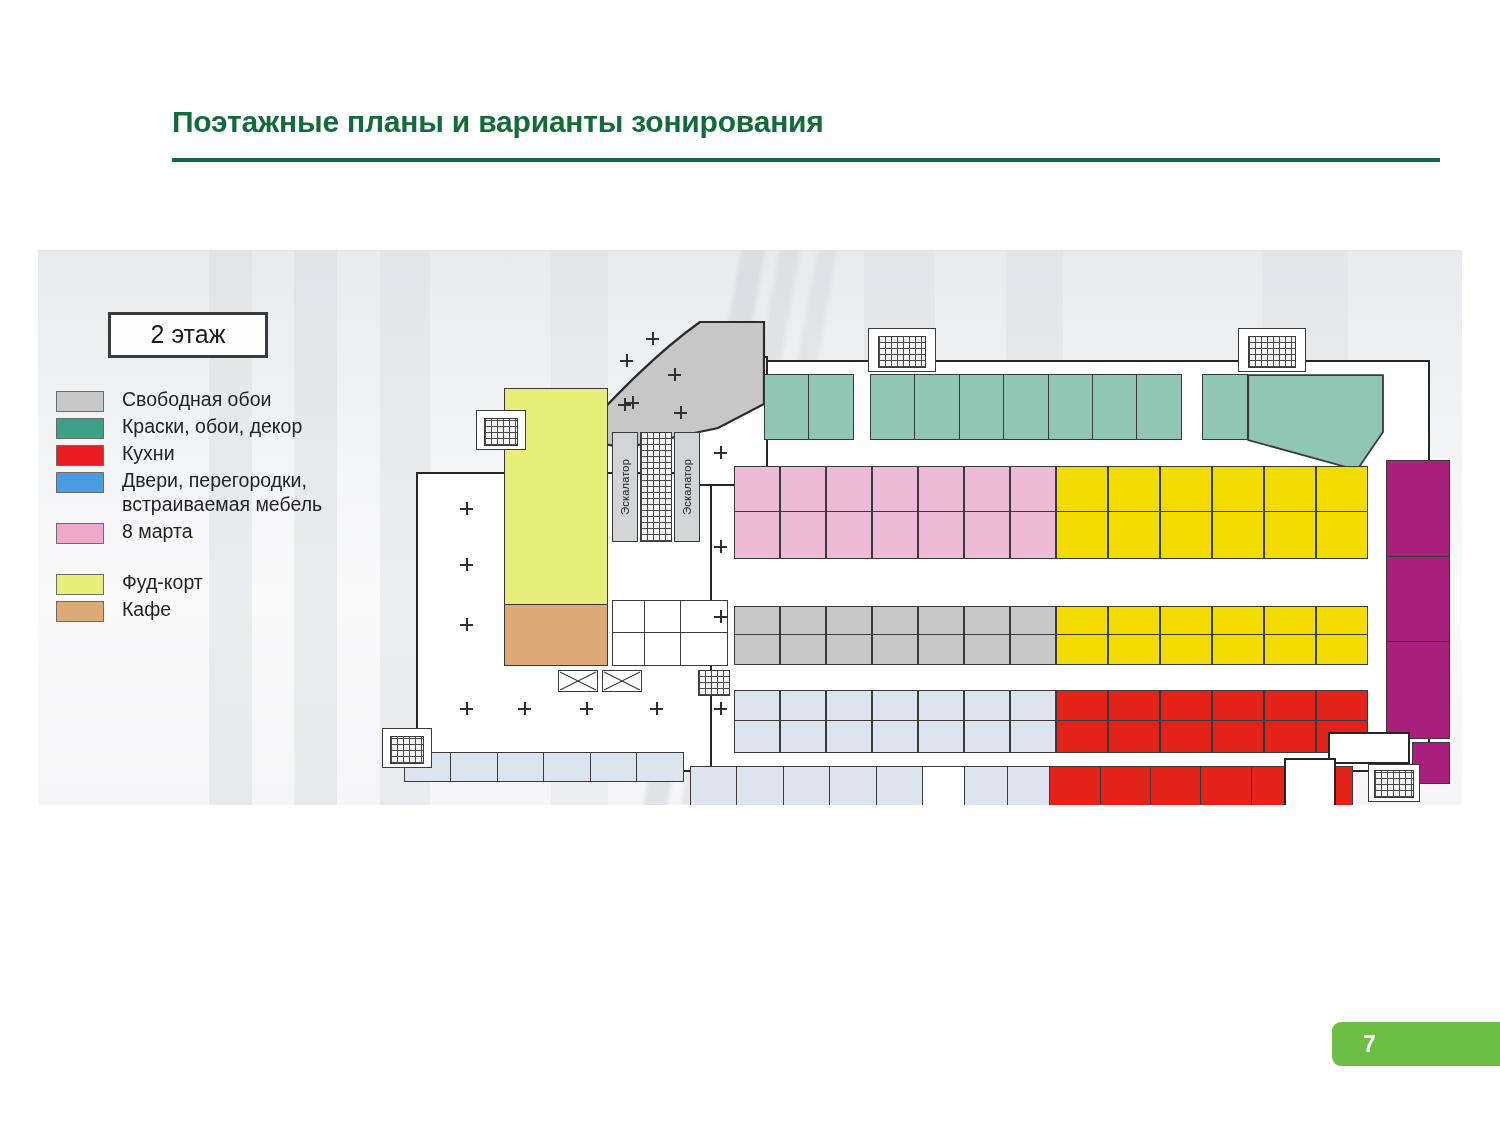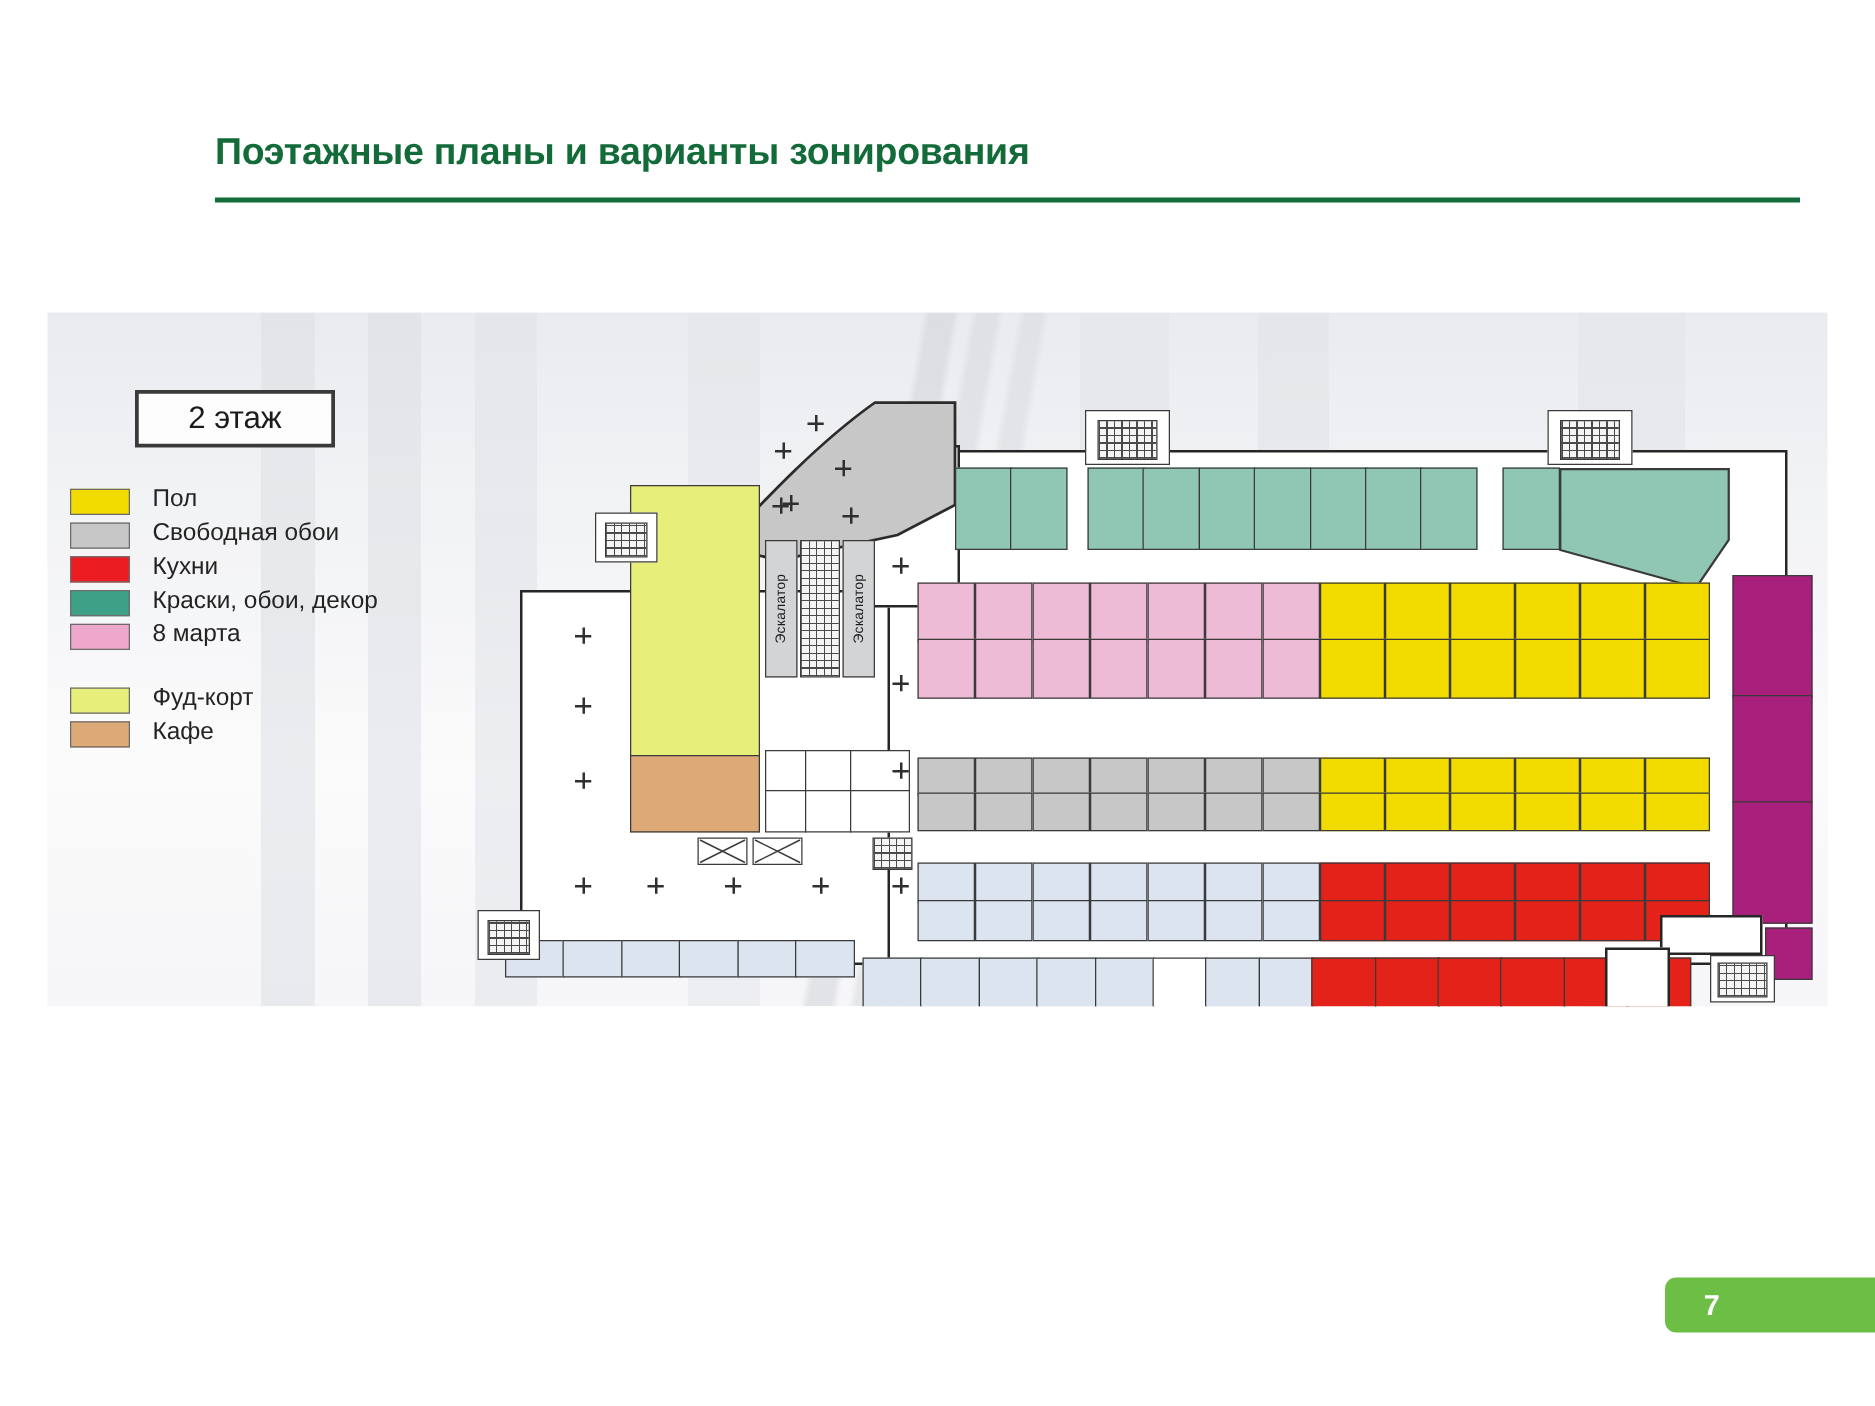--- a/index.html
+++ b/index.html
@@ -142,34 +142,35 @@
 <div id="title-rule" style="background: rgb(20, 107, 58);"></div>
 
 <div id="figure">
   <div id="figure-backdrop"></div>
   <div id="figure-plate">
 
     <div id="floor-badge">2 этаж</div>
 
     <div id="legend">
         <div class="legend-row">
-          <div class="legend-swatch" style="background: rgb(242, 220, 0);"></div>
-          <div class="legend-label">Пол</div>
-        </div>
-        <div class="legend-row">
           <div class="legend-swatch" style="background: rgb(199, 199, 199);"></div>
           <div class="legend-label">Свободная обои</div>
         </div>
         <div class="legend-row">
+          <div class="legend-swatch" style="background: rgb(63, 160, 136);"></div>
+          <div class="legend-label">Краски, обои, декор</div>
+        </div>
+        <div class="legend-row">
           <div class="legend-swatch" style="background: rgb(235, 28, 34);"></div>
           <div class="legend-label">Кухни</div>
         </div>
         <div class="legend-row">
-          <div class="legend-swatch" style="background: rgb(63, 160, 136);"></div>
-          <div class="legend-label">Краски, обои, декор</div>
+          <div class="legend-swatch" style="background: rgb(74, 155, 224);"></div>
+          <div class="legend-label">Двери, перегородки,
+встраиваемая мебель</div>
         </div>
         <div class="legend-row">
           <div class="legend-swatch" style="background: rgb(237, 168, 203);"></div>
           <div class="legend-label">8 марта</div>
         </div>
         <div class="legend-gap"></div>
         <div class="legend-row">
           <div class="legend-swatch" style="background: rgb(232, 238, 122);"></div>
           <div class="legend-label">Фуд-корт</div>
         </div>

